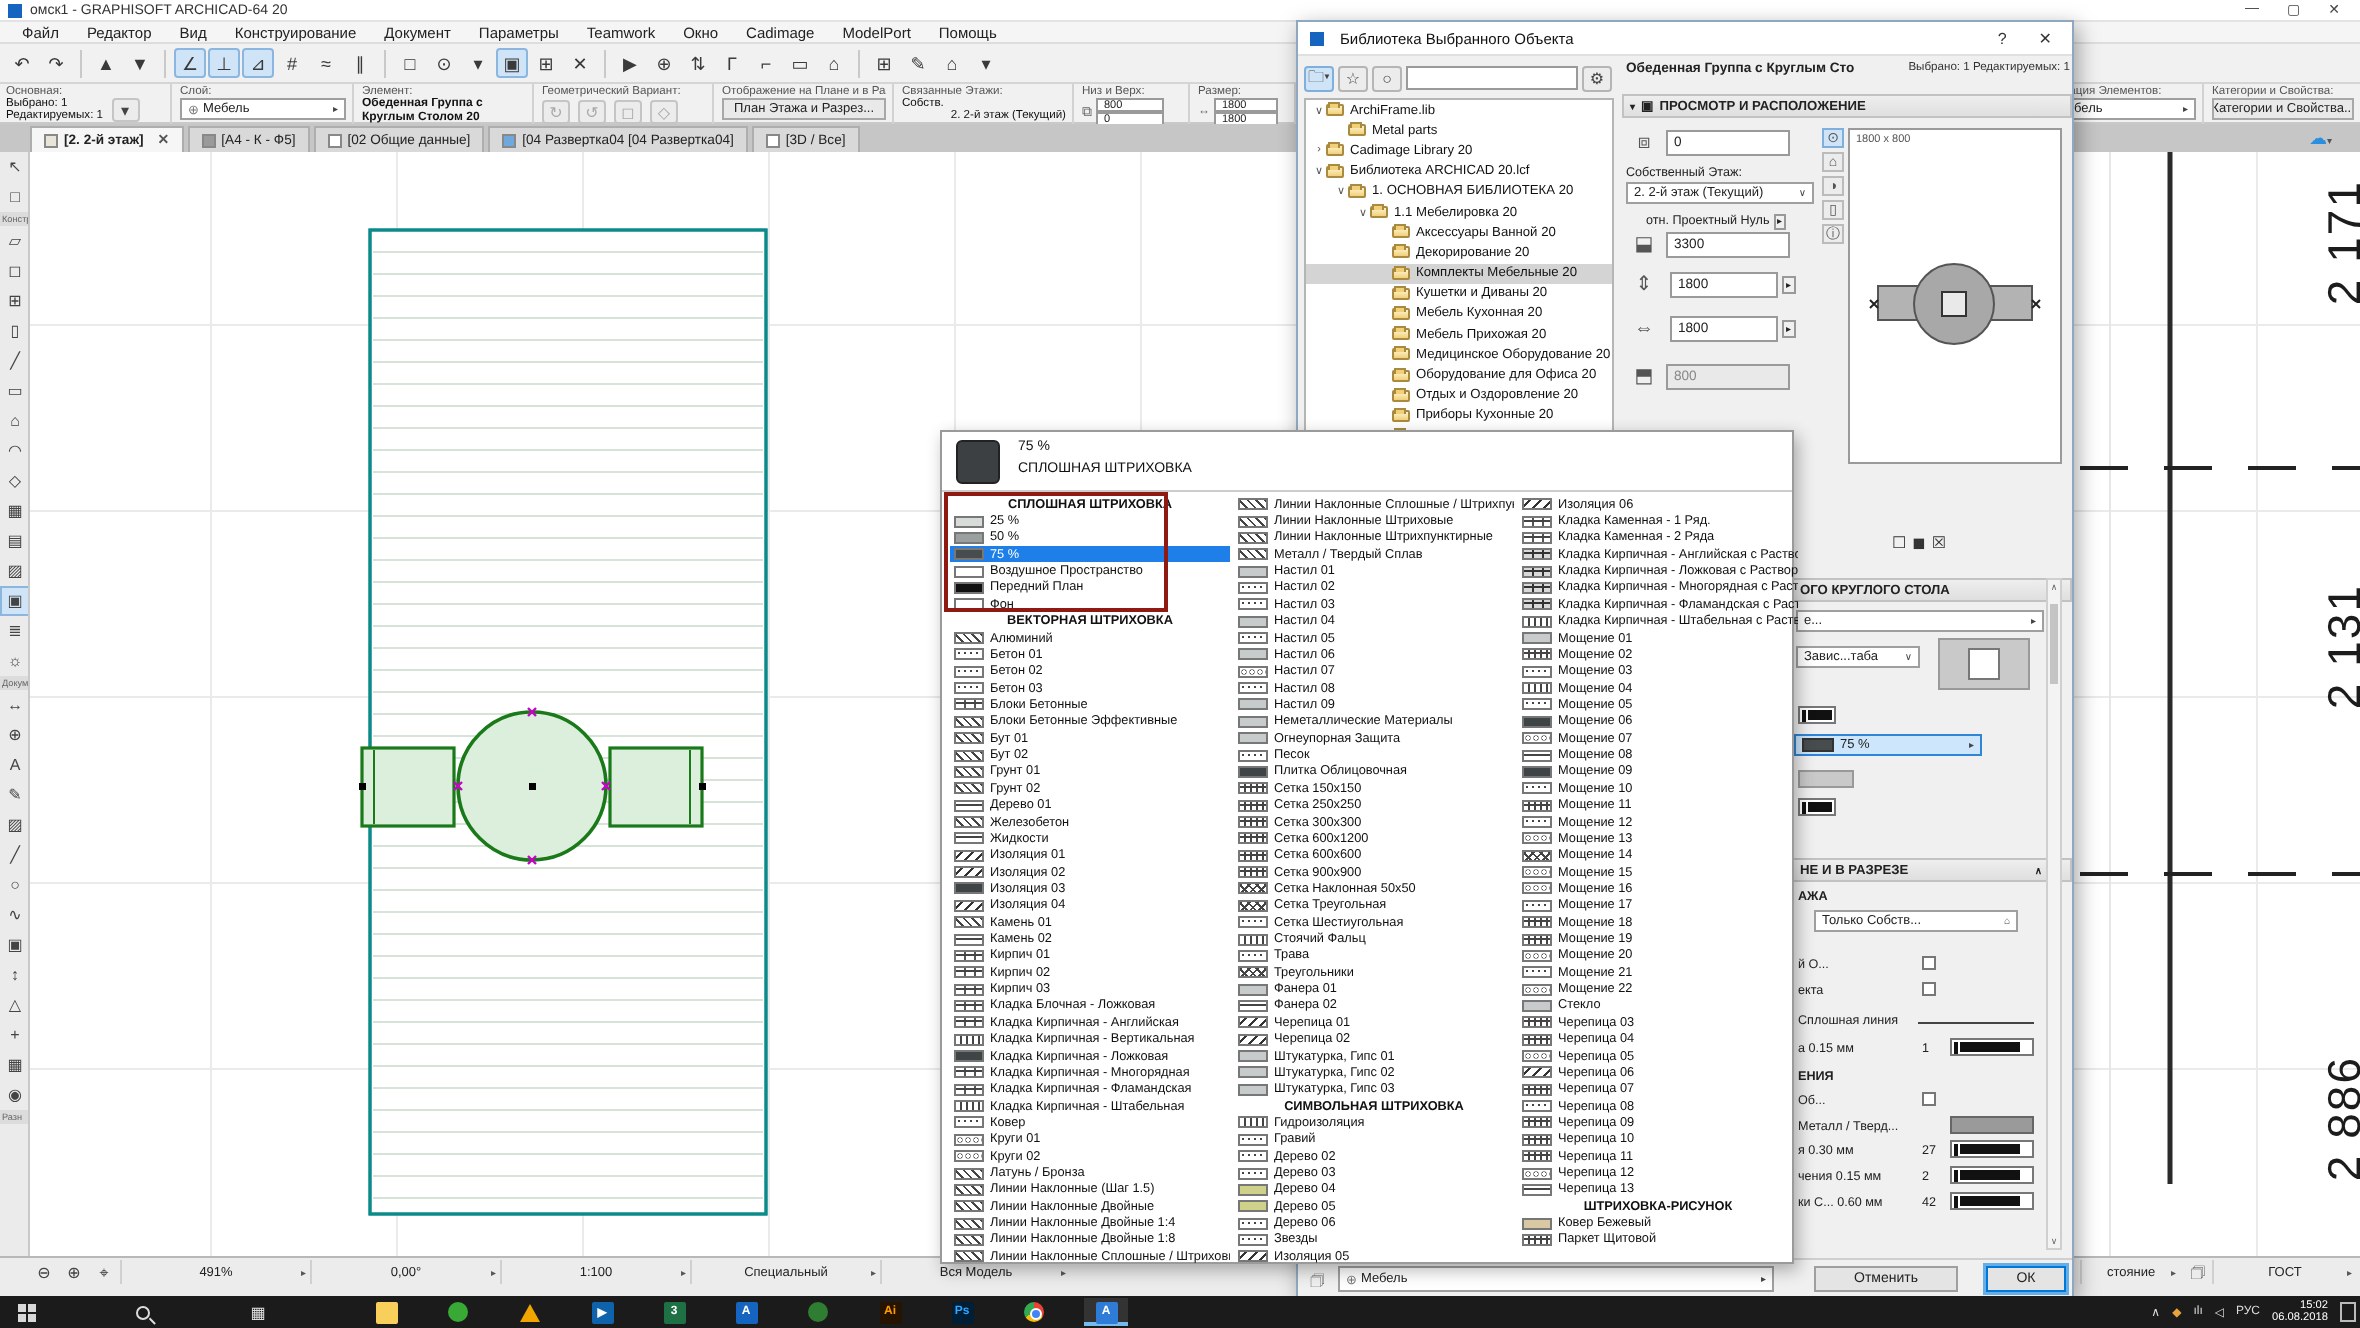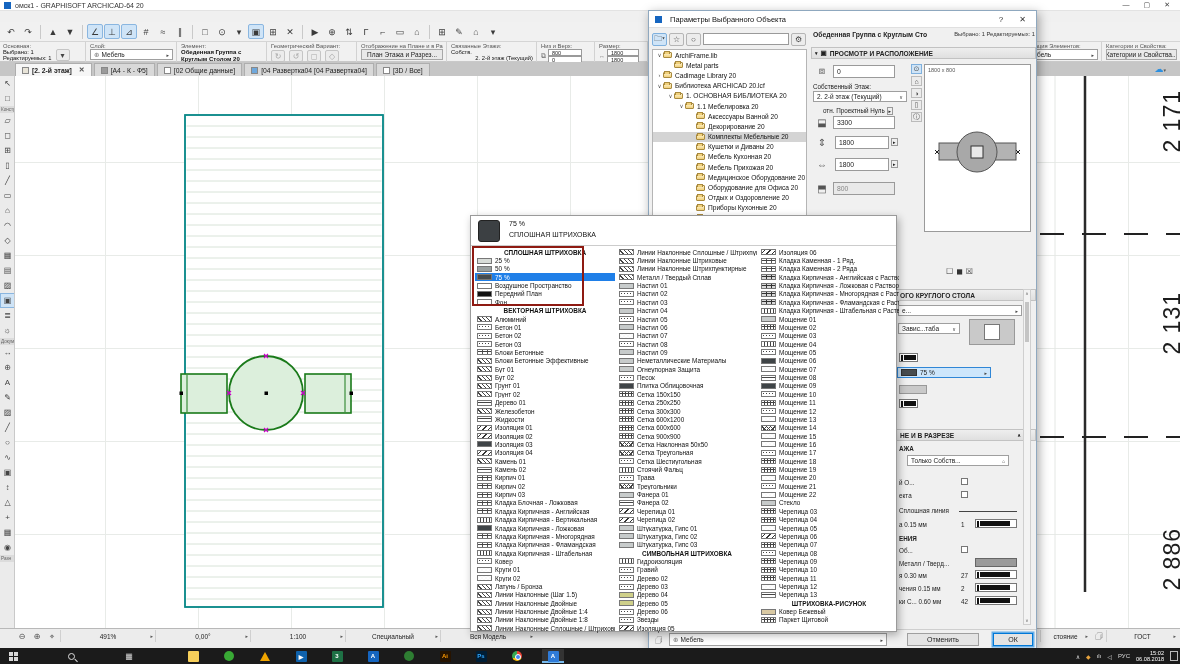--- a/index.html
+++ b/index.html
@@ -131,20 +131,33 @@
   <div class="titlebar">
     <span class="appico"></span>
     <span class="ttl">омск1 - GRAPHISOFT ARCHICAD-64 20</span>
     <span class="wbtns">
       <span>—</span>
       <span>▢</span>
       <span>✕</span>
     </span>
   </div>
 
+  <div class="menubar" id="menubar">
+      <div class="mi">Файл</div>
+      <div class="mi">Редактор</div>
+      <div class="mi">Вид</div>
+      <div class="mi">Конструирование</div>
+      <div class="mi">Документ</div>
+      <div class="mi">Параметры</div>
+      <div class="mi">Teamwork</div>
+      <div class="mi">Окно</div>
+      <div class="mi">Cadimage</div>
+      <div class="mi">ModelPort</div>
+      <div class="mi">Помощь</div>
+    </div>
 
   <div class="toolbar" id="toolbar">
       <div class="tbtn">↶</div>
       <div class="tbtn">↷</div>
       <div class="tsep"></div>
       <div class="tbtn">▲</div>
       <div class="tbtn">▼</div>
       <div class="tsep"></div>
       <div class="tbtn act">∠</div>
       <div class="tbtn act">⊥</div>
@@ -432,21 +445,21 @@
     <span class="sb-ic" style="left:1092px">🗇</span>
     <div class="sbseg" style="left:1106px;width:72px">
         <span>ГОСТ</span>
         <span class="arr">▸</span>
       </div>
   </div>
 
   <div class="dialog">
     <div class="dttl">
       <span class="appico"></span>
-      <span class="t">Параметры Выбранного Объекта</span>
+      <span class="t">Библиотека Выбранного Объекта</span>
       <span class="b">
         <span>?</span>
         <span>✕</span>
       </span>
     </div>
     <div class="srow">
       <span class="sbt act">🗀▾</span>
       <span class="sbt">☆</span>
       <span class="sbt">○</span>
       <span class="sin"></span>

